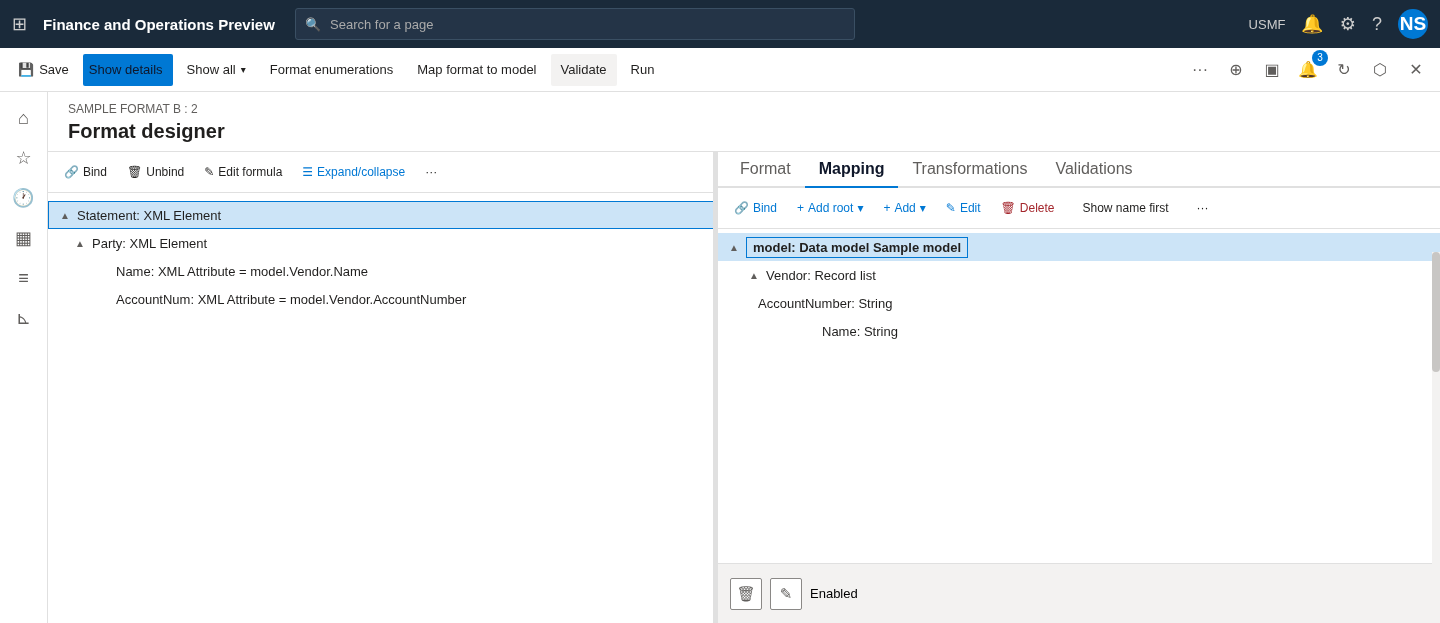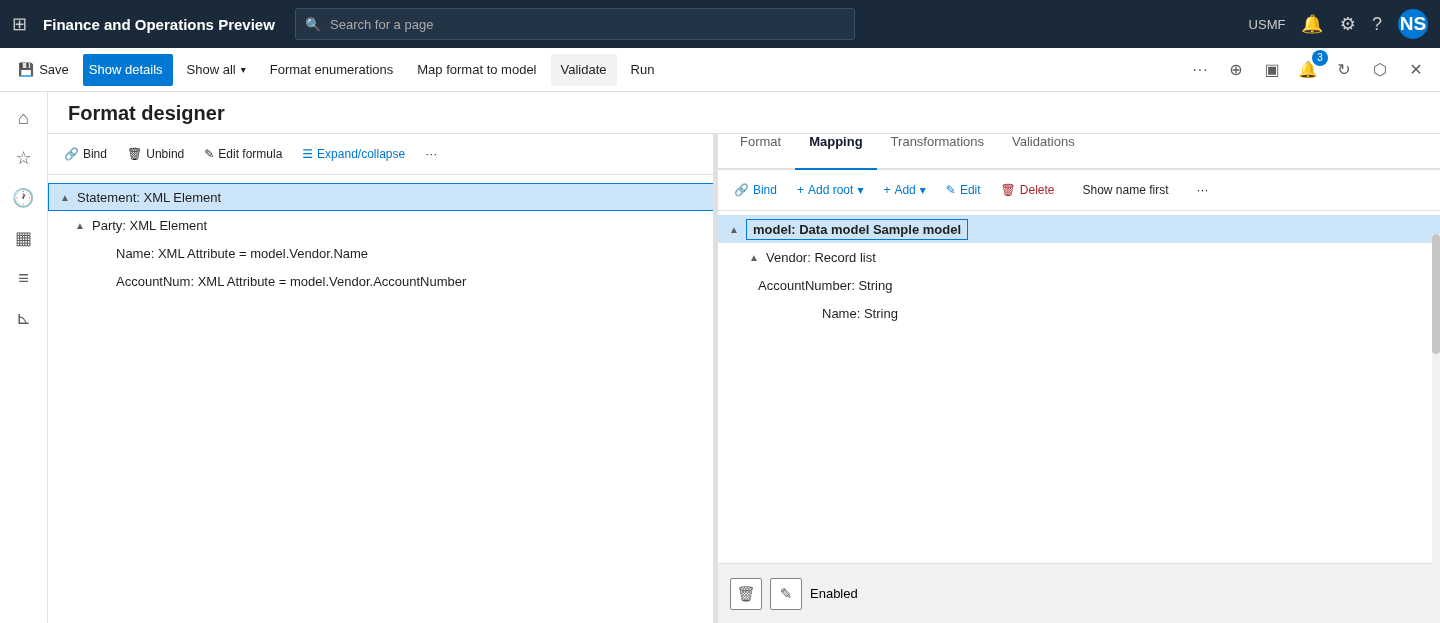--- a/index.html
+++ b/index.html
@@ -68,21 +68,21 @@
       background: transparent;
       cursor: pointer;
       font-size: 13px;
       color: #201f1e;
       display: flex;
       align-items: center;
       gap: 5px;
       border-radius: 2px;
       white-space: nowrap;
     }
-    .cmd-btn.primary { background: #0078d4; color: #ffffff; padding-left: 6px; }
+    .cmd-btn.primary { background: #0078d4; color: #0f172a; padding-left: 6px; }
     .cmd-btn .chevron { font-size: 10px; }
     .cmd-right { margin-left: auto; display: flex; align-items: center; gap: 4px; }
     .cmd-icon-btn {
       width: 32px;
       height: 32px;
       border: none;
       background: transparent;
       cursor: pointer;
       display: flex;
       align-items: center;
@@ -251,22 +251,23 @@
     .tabs {
       display: flex;
       border-bottom: 2px solid #e0e0e0;
       padding: 0 8px;
       background: #fff;
     }
     .tab {
       height: 36px;
       padding: 0 14px;
       display: flex;
-      cursor: pointer;
-      font-size: 13px;
+      align-items: center;
+      cursor: pointer;
+      font-size: 16px;
       color: #605e5c;
       border-bottom: 2px solid transparent;
       margin-bottom: -2px;
     }
     .tab.active { color: #0f172a; font-weight: 600; border-bottom: 2px solid #0078d4; }
 
     
     .right-toolbar {
       display: flex;
       align-items: center;
@@ -417,20 +418,21 @@
     <div class="sidebar-icon">☆</div>
     <div class="sidebar-icon">🕐</div>
     <div class="sidebar-icon">▦</div>
     <div class="sidebar-icon">≡</div>
     <div class="sidebar-icon">⊾</div>
   </div>
 
   <div class="main-content">
 
     <div class="page-header">
+      <div class="breadcrumb">SAMPLE FORMAT B : 2</div>
       <div class="page-title">Format designer</div>
     </div>
 
     <div class="designer-area">
 
       <div class="left-panel" style="position:relative;">
 
         <div class="panel-toolbar">
           <button class="panel-btn">
             <span>🔗</span>

